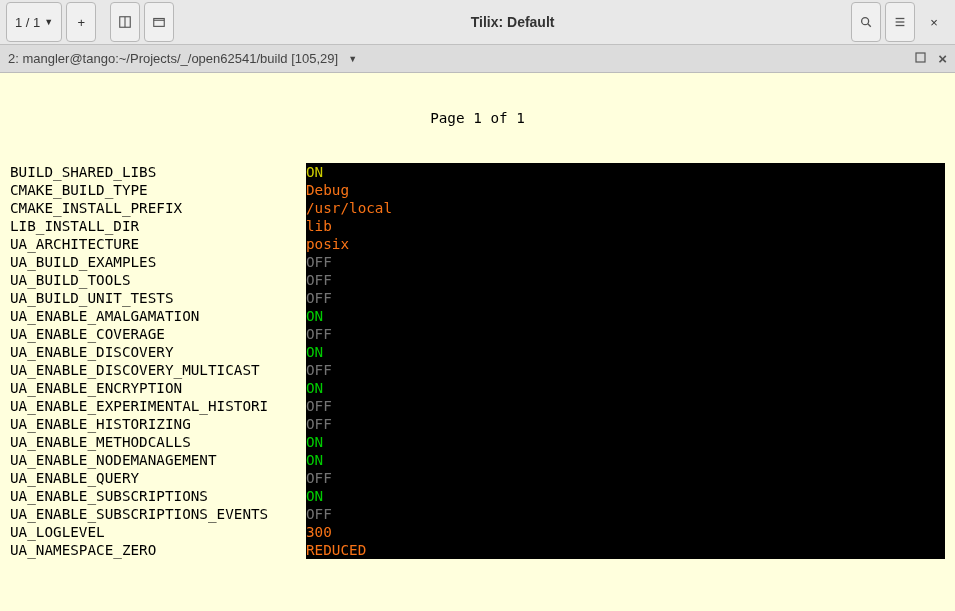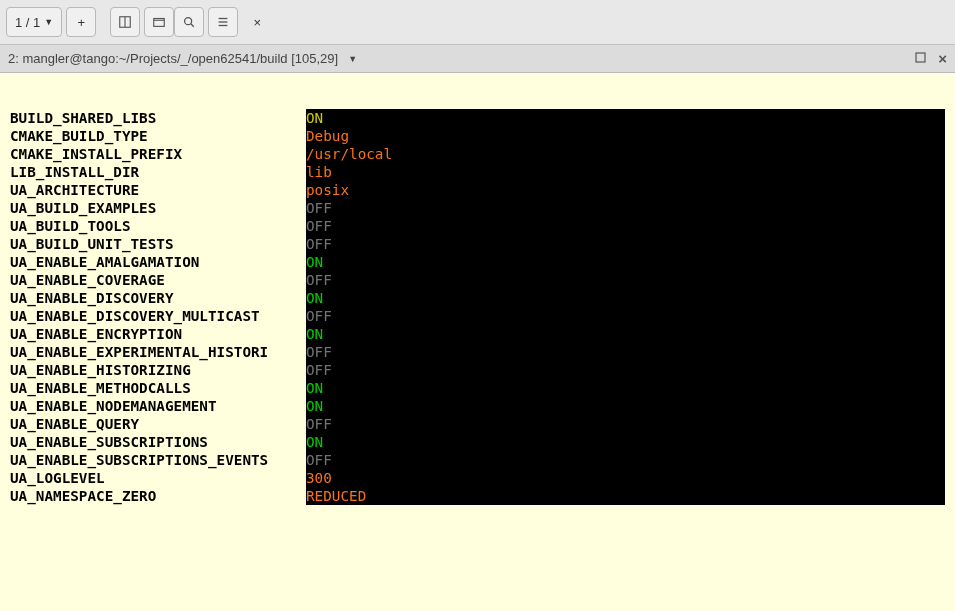--- a/index.html
+++ b/index.html
@@ -17,21 +17,21 @@
       display: flex;
       align-items: center;
       padding: 0 6px;
     }
     .titlebar-left {
       display: flex;
       gap: 4px;
       align-items: center;
     }
     .tb-btn {
-      height: 30px;
+      height: 40px;
       min-width: 30px;
       padding: 0 6px;
       background: #f0f0f0;
       border: 1px solid #b8b8b8;
       border-radius: 4px;
       display: flex;
       align-items: center;
       justify-content: center;
       font-size: 13px;
       color: #333;
@@ -91,21 +91,20 @@
       height: 18px;
     }
     .cmake-row {
       display: flex;
       height: 18px;
     }
     .cmake-key {
       width: 306px;
       padding-left: 10px;
       color: #000;
-      font-weight: bold;
     }
     .cmake-val {
       flex: 1;
       background: #000;
       color: #f97316;
       padding-left: 0;
       margin-right: 10px;
     }
     .cmake-val.yellow { color: #cdcd00; }
     .cmake-val.green { color: #00cd00; }
@@ -134,20 +133,21 @@
           <line x1="8" y1="2" x2="8" y2="14" stroke="#555" stroke-width="1.3"></line>
         </svg>
     </div>
     <div class="tb-btn">
       <svg viewBox="0 0 16 16">
           <rect x="2" y="4" width="12" height="9" fill="none" stroke="#555" stroke-width="1.3"></rect>
           <line x1="2" y1="6" x2="14" y2="6" stroke="#555" stroke-width="1.3"></line>
         </svg>
     </div>
   </div>
+  <div class="titlebar-title">Tilix: Default</div>
   <div class="titlebar-right">
     <div class="tb-btn">
       <svg viewBox="0 0 16 16">
           <circle cx="7" cy="7" r="4" fill="none" stroke="#555" stroke-width="1.5"></circle>
           <line x1="10" y1="10" x2="13.5" y2="13.5" stroke="#555" stroke-width="1.5"></line>
         </svg>
     </div>
     <div class="tb-btn">
       <svg viewBox="0 0 16 16">
           <line x1="3" y1="4" x2="13" y2="4" stroke="#555" stroke-width="1.5"></line>
@@ -172,20 +172,21 @@
           <rect x="1" y="1" width="9" height="9" fill="none" stroke="#555" stroke-width="1.2"></rect>
         </svg>
     </span>
     <span class="tabbar-icon">
       <span style="font-size:15px;font-weight:bold;">×</span>
     </span>
   </div>
 </div>
 
 <div class="terminal">
+  <div class="page-header">Page 1 of 1</div>
   <div id="options-container"><div class="cmake-row"><div class="cmake-key">BUILD_SHARED_LIBS</div><div class="cmake-val yellow">ON</div></div><div class="cmake-row"><div class="cmake-key">CMAKE_BUILD_TYPE</div><div class="cmake-val ">Debug</div></div><div class="cmake-row"><div class="cmake-key">CMAKE_INSTALL_PREFIX</div><div class="cmake-val ">/usr/local</div></div><div class="cmake-row"><div class="cmake-key">LIB_INSTALL_DIR</div><div class="cmake-val ">lib</div></div><div class="cmake-row"><div class="cmake-key">UA_ARCHITECTURE</div><div class="cmake-val ">posix</div></div><div class="cmake-row"><div class="cmake-key">UA_BUILD_EXAMPLES</div><div class="cmake-val red">OFF</div></div><div class="cmake-row"><div class="cmake-key">UA_BUILD_TOOLS</div><div class="cmake-val red">OFF</div></div><div class="cmake-row"><div class="cmake-key">UA_BUILD_UNIT_TESTS</div><div class="cmake-val red">OFF</div></div><div class="cmake-row"><div class="cmake-key">UA_ENABLE_AMALGAMATION</div><div class="cmake-val green">ON</div></div><div class="cmake-row"><div class="cmake-key">UA_ENABLE_COVERAGE</div><div class="cmake-val red">OFF</div></div><div class="cmake-row"><div class="cmake-key">UA_ENABLE_DISCOVERY</div><div class="cmake-val green">ON</div></div><div class="cmake-row"><div class="cmake-key">UA_ENABLE_DISCOVERY_MULTICAST</div><div class="cmake-val red">OFF</div></div><div class="cmake-row"><div class="cmake-key">UA_ENABLE_ENCRYPTION</div><div class="cmake-val green">ON</div></div><div class="cmake-row"><div class="cmake-key">UA_ENABLE_EXPERIMENTAL_HISTORI</div><div class="cmake-val red">OFF</div></div><div class="cmake-row"><div class="cmake-key">UA_ENABLE_HISTORIZING</div><div class="cmake-val red">OFF</div></div><div class="cmake-row"><div class="cmake-key">UA_ENABLE_METHODCALLS</div><div class="cmake-val green">ON</div></div><div class="cmake-row"><div class="cmake-key">UA_ENABLE_NODEMANAGEMENT</div><div class="cmake-val green">ON</div></div><div class="cmake-row"><div class="cmake-key">UA_ENABLE_QUERY</div><div class="cmake-val red">OFF</div></div><div class="cmake-row"><div class="cmake-key">UA_ENABLE_SUBSCRIPTIONS</div><div class="cmake-val green">ON</div></div><div class="cmake-row"><div class="cmake-key">UA_ENABLE_SUBSCRIPTIONS_EVENTS</div><div class="cmake-val red">OFF</div></div><div class="cmake-row"><div class="cmake-key">UA_LOGLEVEL</div><div class="cmake-val ">300</div></div><div class="cmake-row"><div class="cmake-key">UA_NAMESPACE_ZERO</div><div class="cmake-val ">REDUCED</div></div></div>
   <div class="spacer-black"></div>
   
   
   
   
   
 </div>
 
 </body></html>

